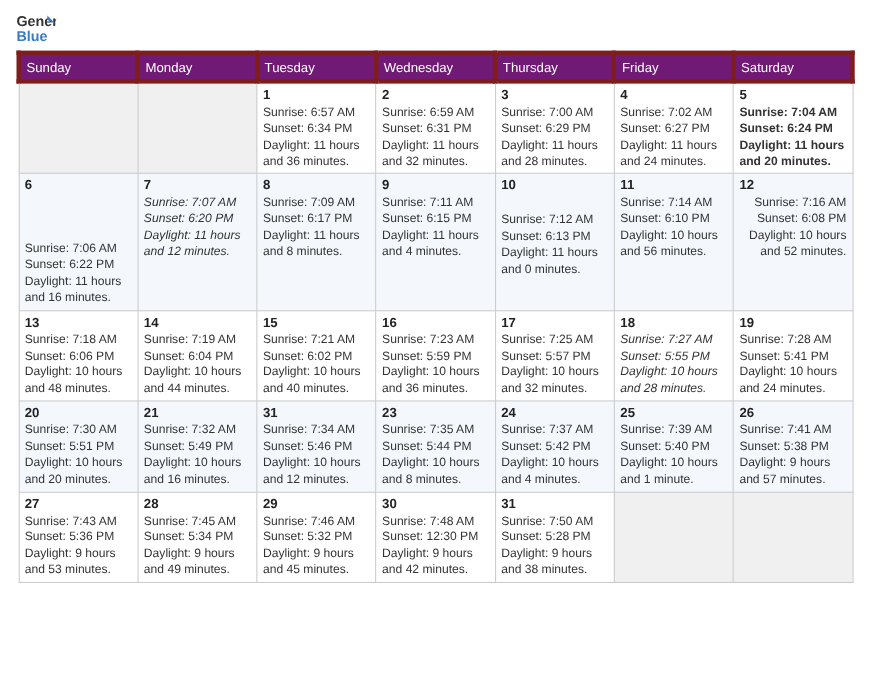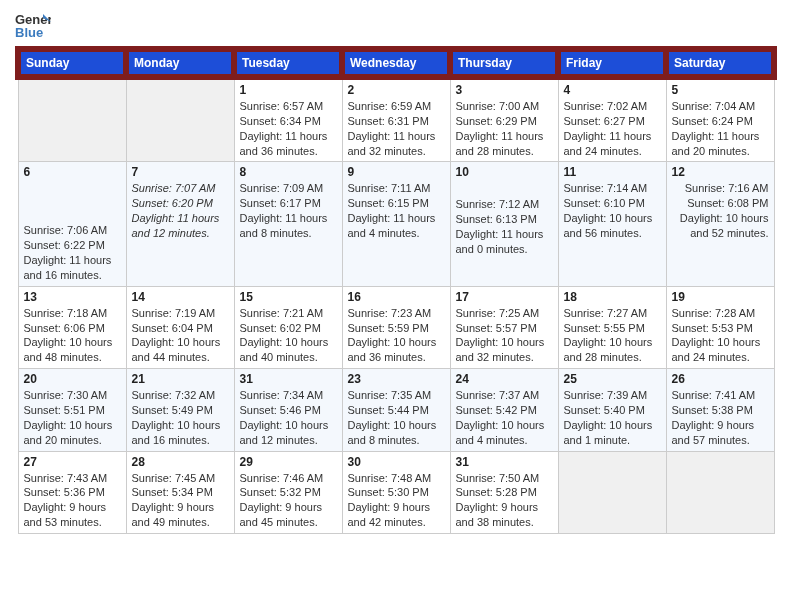--- a/index.html
+++ b/index.html
@@ -43,27 +43,27 @@
     .location {
       font-size: 14px;
       color: #555;
     }
     table {
       width: 100%;
       border-collapse: collapse;
       table-layout: fixed;
     }
     .day-header {
-      background: #1d4ed8;
+      background: #701a75;
       color: white;
       text-align: left;
       padding: 4px 5px;
       font-size: 12px;
-      font-weight: bold;
-      border: 6px solid #7f1d1d;
+      font-weight: normal;
+      border: 4px solid #7f1d1d;
     }
     .cal-cell {
       vertical-align: top;
       padding: 3px 5px;
       border: 1px solid #ccc;
       font-size: 10px;
       color: #333;
       background: #fff;
       height: 78px;
       width: 113px;
@@ -146,21 +146,21 @@
 Daylight: 11 hours and 28 minutes.</div>
           </td>
           <td class="cal-cell">
             <div class="day-num">4</div>
             <div class="cell-text" style="white-space: pre-line;">Sunrise: 7:02 AM
 Sunset: 6:27 PM
 Daylight: 11 hours and 24 minutes.</div>
           </td>
           <td class="cal-cell">
             <div class="day-num">5</div>
-            <div class="cell-text" style="white-space: pre-line;">Sunrise: 7:04 AM
+            <div class="cell-text" style="white-space: pre-line; font-weight: bold;">Sunrise: 7:04 AM
 Sunset: 6:24 PM
 Daylight: 11 hours and 20 minutes.</div>
           </td>
         </tr>
         <tr>
           <td class="cal-cell">
             <div class="day-num">6</div>
             <div class="cell-text" style="white-space: pre-line; margin-top: 44px;">Sunrise: 7:06 AM
 Sunset: 6:22 PM
 Daylight: 11 hours and 16 minutes.</div>
@@ -228,28 +228,28 @@
 Daylight: 10 hours and 36 minutes.</div>
           </td>
           <td class="cal-cell">
             <div class="day-num">17</div>
             <div class="cell-text" style="white-space: pre-line;">Sunrise: 7:25 AM
 Sunset: 5:57 PM
 Daylight: 10 hours and 32 minutes.</div>
           </td>
           <td class="cal-cell">
             <div class="day-num">18</div>
-            <div class="cell-text" style="white-space: pre-line;">Sunrise: 7:27 AM
+            <div class="cell-text" style="white-space: pre-line; font-style: italic;">Sunrise: 7:27 AM
 Sunset: 5:55 PM
 Daylight: 10 hours and 28 minutes.</div>
           </td>
           <td class="cal-cell">
             <div class="day-num">19</div>
             <div class="cell-text" style="white-space: pre-line;">Sunrise: 7:28 AM
-Sunset: 5:53 PM
+Sunset: 5:41 PM
 Daylight: 10 hours and 24 minutes.</div>
           </td>
         </tr>
         <tr>
           <td class="cal-cell">
             <div class="day-num">20</div>
             <div class="cell-text" style="white-space: pre-line;">Sunrise: 7:30 AM
 Sunset: 5:51 PM
 Daylight: 10 hours and 20 minutes.</div>
           </td>
@@ -305,21 +305,21 @@
           </td>
           <td class="cal-cell">
             <div class="day-num">29</div>
             <div class="cell-text" style="white-space: pre-line;">Sunrise: 7:46 AM
 Sunset: 5:32 PM
 Daylight: 9 hours and 45 minutes.</div>
           </td>
           <td class="cal-cell">
             <div class="day-num">30</div>
             <div class="cell-text" style="white-space: pre-line;">Sunrise: 7:48 AM
-Sunset: 5:30 PM
+Sunset: 12:30 PM
 Daylight: 9 hours and 42 minutes.</div>
           </td>
           <td class="cal-cell">
             <div class="day-num">31</div>
             <div class="cell-text" style="white-space: pre-line;">Sunrise: 7:50 AM
 Sunset: 5:28 PM
 Daylight: 9 hours and 38 minutes.</div>
           </td>
           <td class="cal-cell empty"></td>
           <td class="cal-cell empty"></td>

